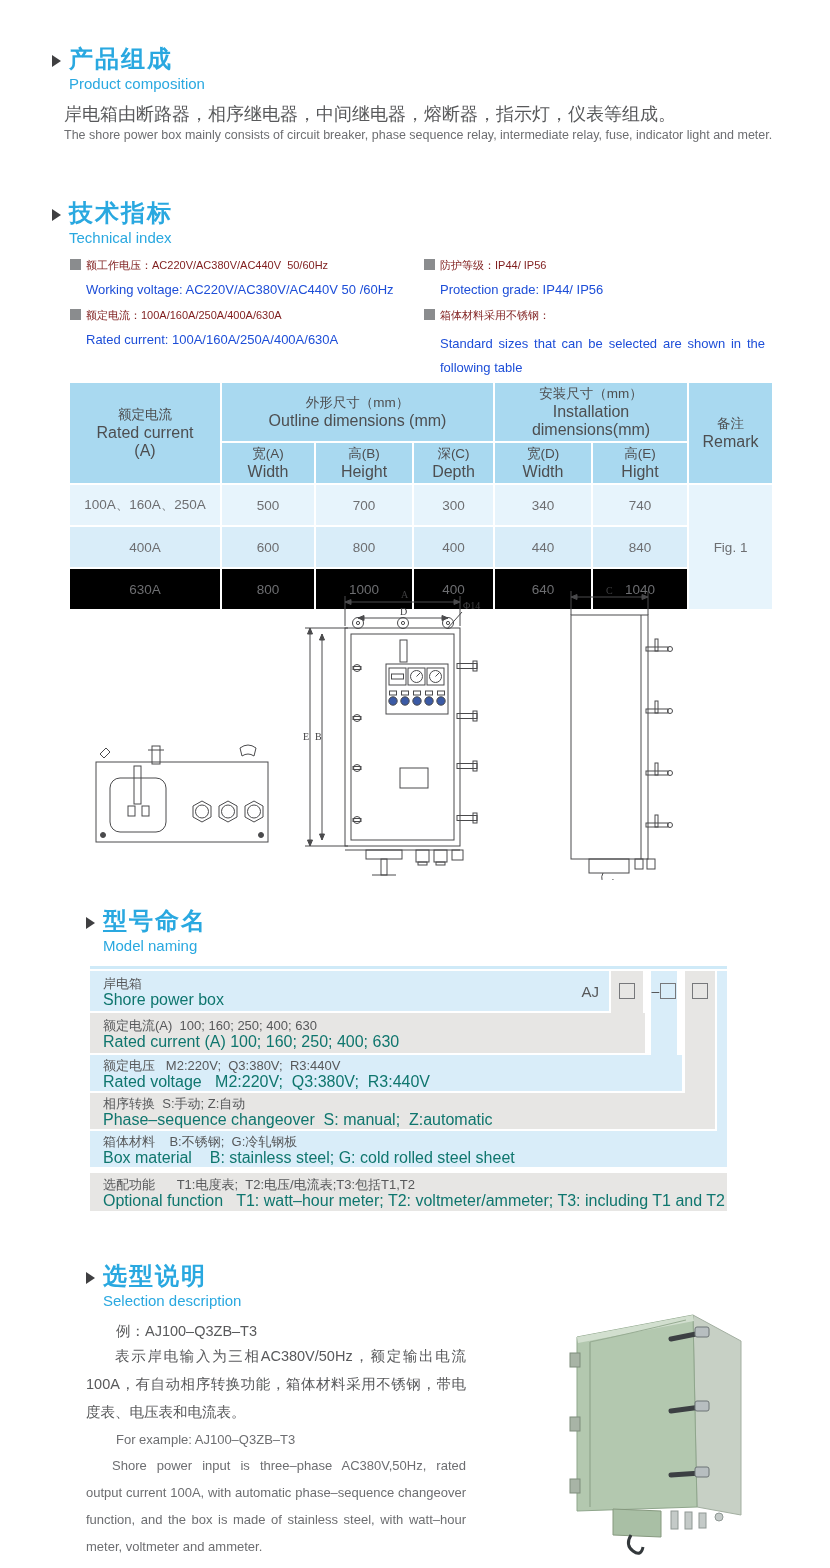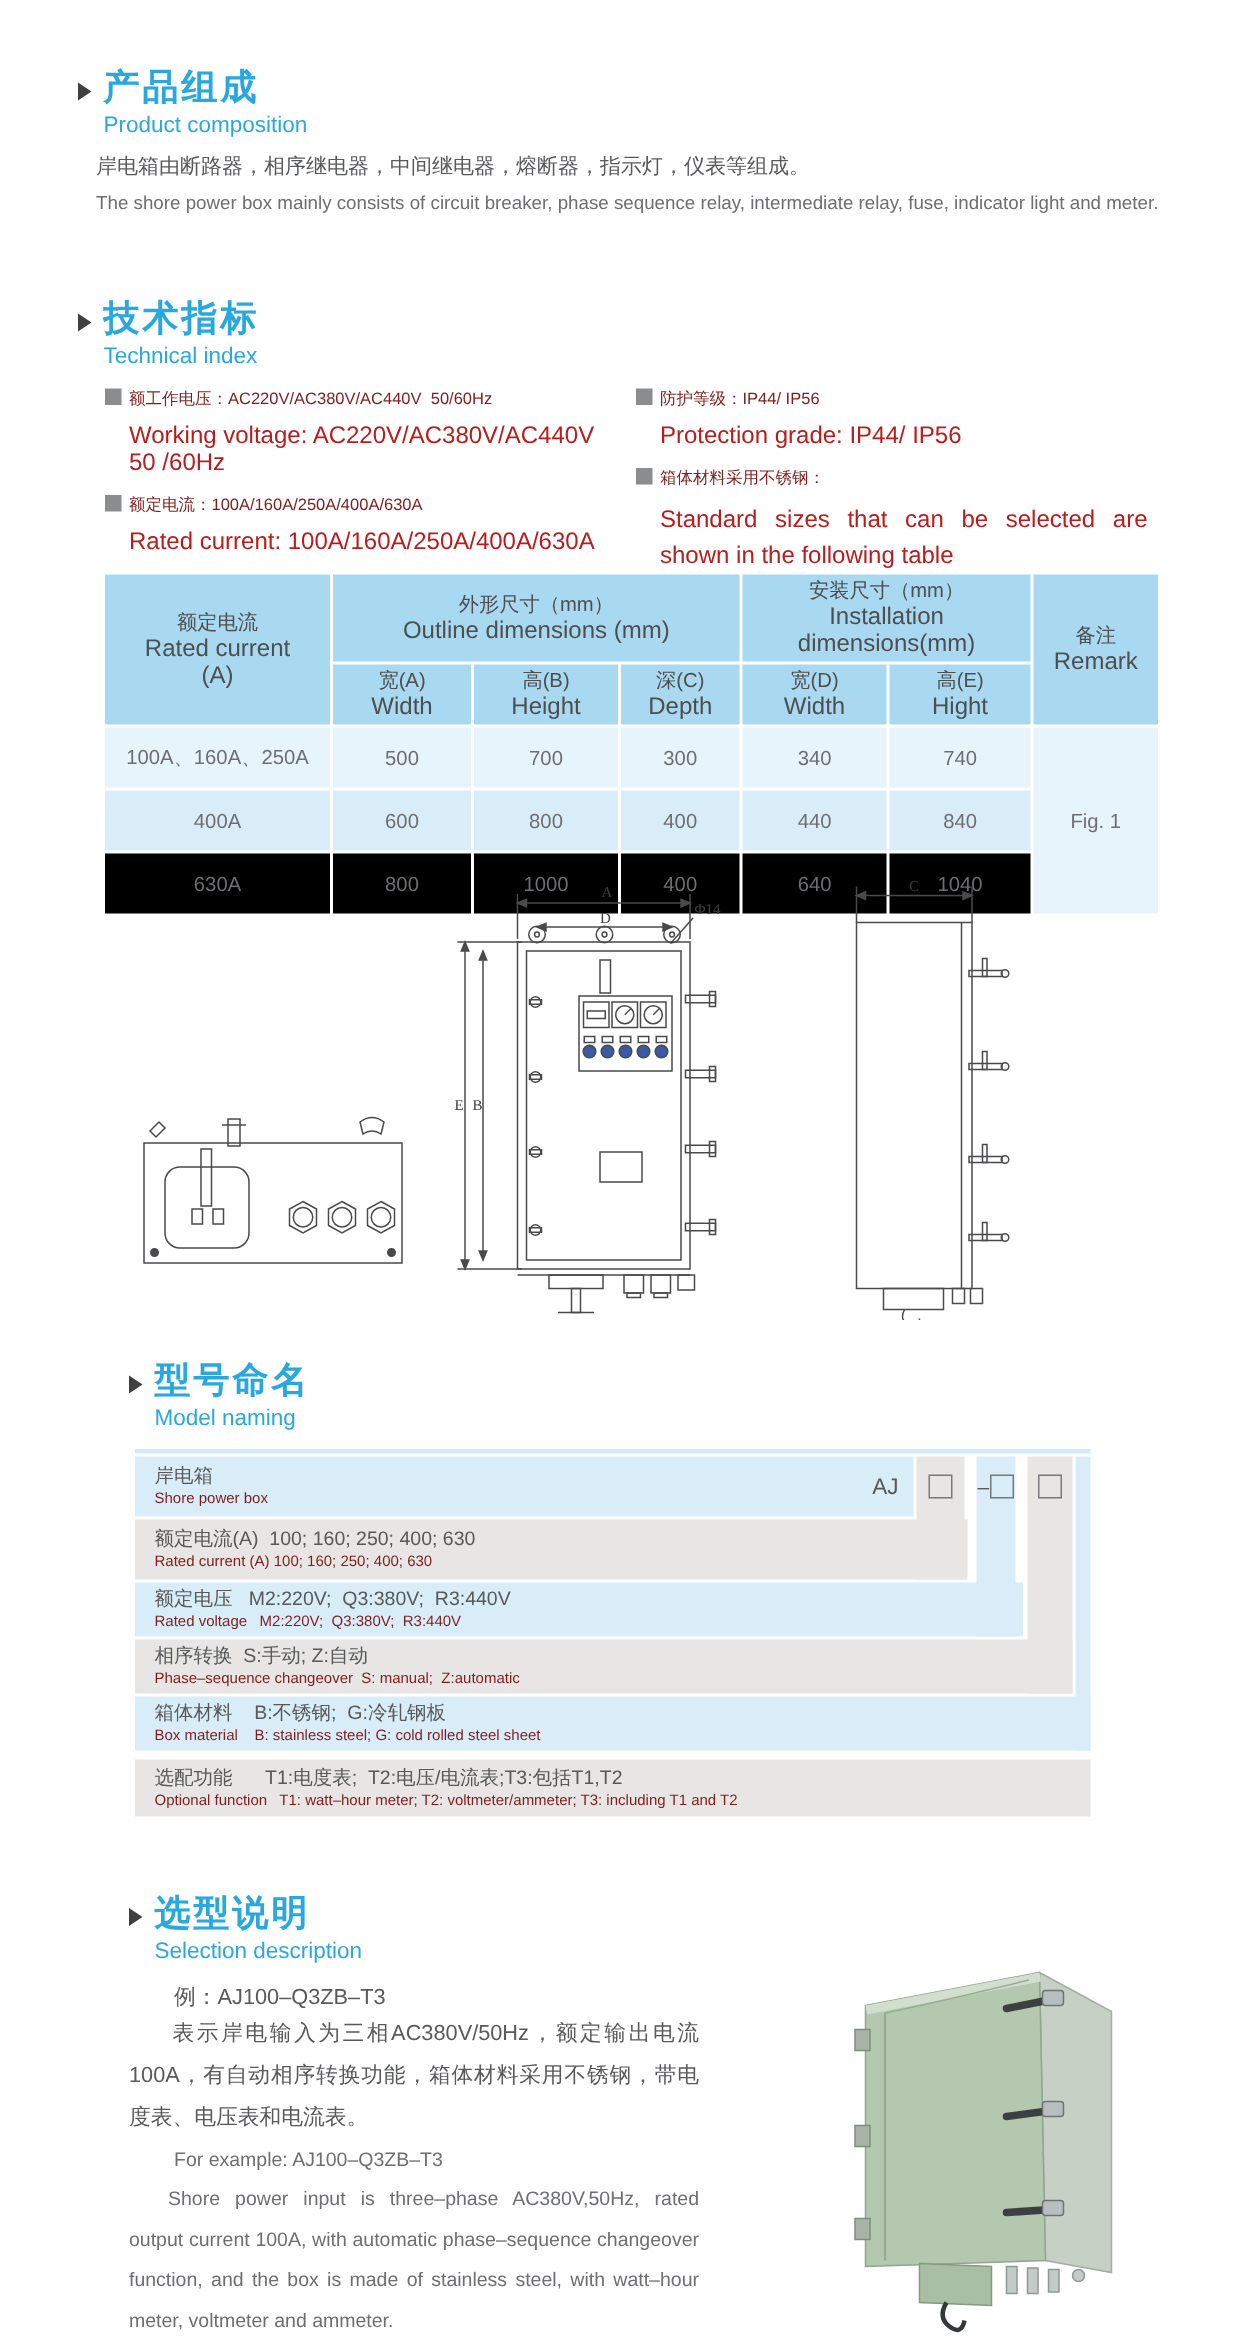--- a/index.html
+++ b/index.html
@@ -8,43 +8,43 @@
     font-family:"Liberation Sans","DejaVu Sans",sans-serif;color:#58595b;
     overflow:hidden;
   }
   .abs{position:absolute;}
   
   .sec-head{display:flex;align-items:flex-start;}
   .sec-marker{width:0;height:0;border-left:9px solid #3f3f41;border-top:6px solid transparent;border-bottom:6px solid transparent;margin-top:9px;margin-right:8px;}
   .sec-title{font-size:24px;font-weight:bold;color:#29a8e0;letter-spacing:2px;line-height:26px;}
   .sec-sub{font-size:15px;color:#29a8e0;margin-top:3px;}
   
-  .zh-body{font-size:14px;color:#58595b;white-space:pre;}
+  .zh-body{font-size:18px;color:#58595b;white-space:pre;}
   .en-body{font-size:12.5px;color:#6d6e71;}
   
   .spec-zh{font-size:11px;color:#7f1d1d;white-space:pre;margin-bottom:9px;}
-  .spec-en{font-size:16px;color:#b91c1c;padding-left:16px;margin-bottom:11px;}
+  .spec-en{font-size:13px;color:#1d4ed8;padding-left:16px;margin-bottom:11px;}
   .spec-en.just{text-align:justify;}
   .bullet-sq{display:inline-block;width:11px;height:11px;background:#8a8c8e;margin-right:5px;vertical-align:-1px;}
   
   table.dims{border-collapse:separate;border-spacing:2px;table-layout:fixed;width:694px;}
   table.dims th{background:#a9d9f0;font-weight:normal;color:#4d4e50;text-align:center;vertical-align:middle;padding:2px 0;}
   table.dims td{text-align:center;vertical-align:middle;color:#6d6e71;font-size:13.5px;}
   table.dims .h-zh{font-size:13.5px;color:#4d4e50;}
   table.dims .h-en{font-size:16px;color:#4d4e50;}
   tr.body-r1 td{background:#e7f4fc;height:38px;}
   tr.body-r2 td{background:#d9edf9;height:38px;}
   tr.body-r3 td{background:#000000;height:38px;}
   td.remark-cell{background:#d9edf9;}
   
   .m-strip{background:#cfeaf8;}
   .m-row{position:absolute;left:90px;display:flex;justify-content:space-between;align-items:center;}
   .m-row .txt{padding-left:13px;}
   .m-zh{font-size:13px;color:#57585a;white-space:pre;line-height:17px;}
-  .m-en{font-size:10px;color:#7f1d1d;white-space:pre;line-height:16px;}
+  .m-en{font-size:16px;color:#0f766e;white-space:pre;line-height:16px;}
   .m-blue{background:#d9edf9;}
   .m-gray{background:#e7e6e4;}
   .band{position:absolute;text-align:center;}
   .sq{display:inline-block;width:14px;height:14px;border:1px solid #77787b;background:transparent;vertical-align:middle;}
   .band .code{margin-top:11px;display:inline-block;font-size:14px;color:#57585a;}
   .aj{font-size:15px;color:#57585a;padding-right:10px;}
   .dash{font-size:14px;color:#57585a;margin-right:1px;vertical-align:middle;}
   
   .sel-example{font-size:14.5px;color:#58595b;}
   .sel-zh{font-size:14.5px;color:#58595b;line-height:28px;text-align:justify;text-indent:2em;}

